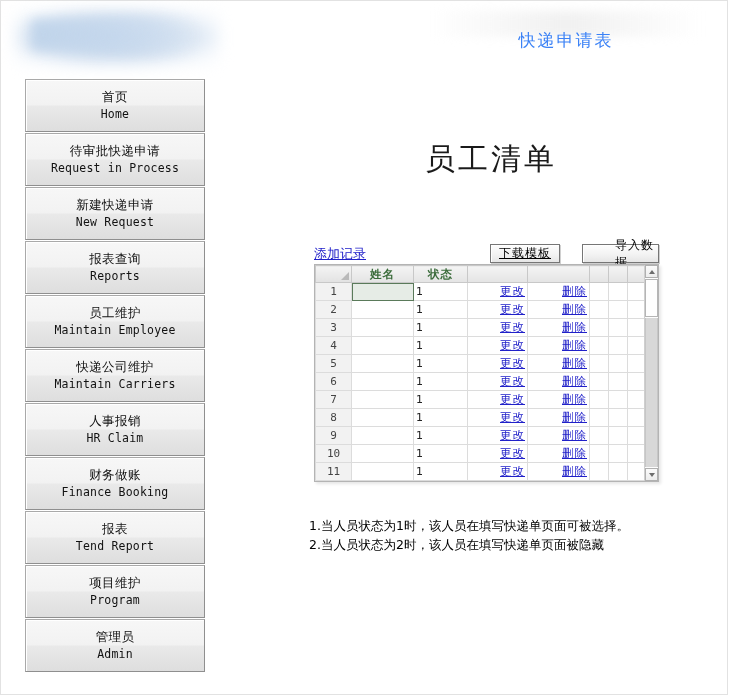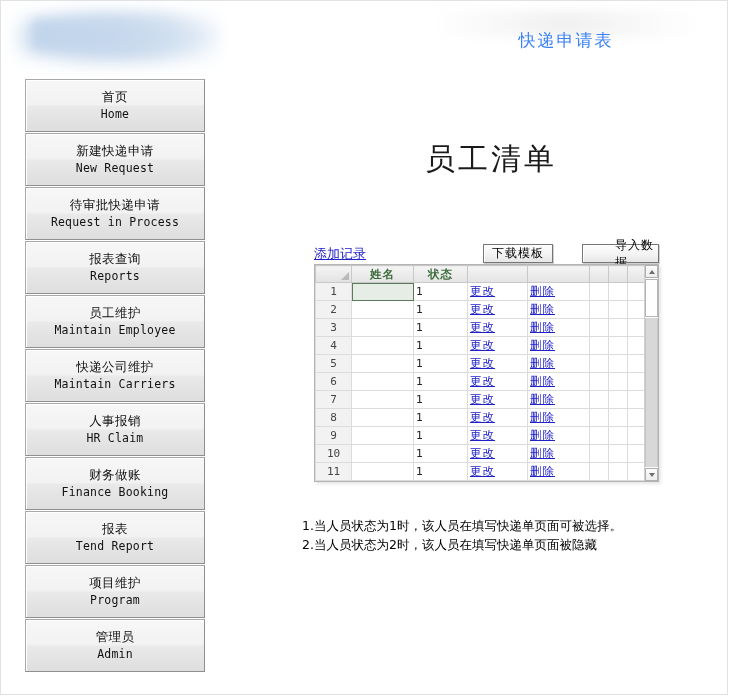--- a/index.html
+++ b/index.html
@@ -148,21 +148,21 @@
     box-shadow: inset 1px 1px 0 #ffffff, 1px 1px 0 #d0d0d0;
     font-size: 12px;
     color: #000;
     font-family: "DejaVu Sans", "Liberation Sans", sans-serif;
     display: flex;
     align-items: center;
     justify-content: center;
     cursor: pointer;
     letter-spacing: 1px;
   }
-  #btn-download { left: 169px; width: 70px; }
+  #btn-download { left: 176px; width: 70px; text-decoration: underline; }
   #btn-import   { left: 268px; width: 77px; padding-left: 32px; }
 
   
   .grid-wrap {
     position: absolute;
     left: 313px;
     top: 263px;
     width: 345px;
     height: 218px;
     border: 1px solid #b4b4b4;
@@ -223,21 +223,21 @@
     font-family: "DejaVu Sans Mono", "Liberation Mono", monospace;
     border-right: 1px solid #d0d0d0;
   }
   td.namecell { background: #fff; }
   td.namecell.selected {
     background: #e6ece6;
     outline: 1.5px solid #5a7a5a;
     outline-offset: -1px;
   }
   td.statcell { color: #222; padding-left: 3px; font-size: 11px; }
-  td.act { text-align: left; }
+  td.act { text-align: right; }
   td.act a {
     color: #2121c9;
     text-decoration: underline;
     font-size: 11.5px;
     letter-spacing: 1px;
     cursor: pointer;
   }
   td.blank { background: #fff; }
 
   
@@ -290,21 +290,21 @@
     bottom: 14px;
     background: #d8d8d8;
     border-left: 1px solid #c6c6c6;
     border-right: 1px solid #c6c6c6;
     box-sizing: border-box;
   }
 
   
   .notes {
     position: absolute;
-    left: 301px;
+    left: 308px;
     top: 515px;
     font-size: 12.5px;
     line-height: 1.55;
     color: #000;
     font-family: "DejaVu Sans", "Liberation Sans", sans-serif;
   }
   .notes div { white-space: nowrap; }
 </style>
 </head>
 <body>
@@ -316,26 +316,26 @@
 
   <div class="header-blur"></div>
   <div class="header-title">快递申请表</div>
 
   <div class="sidebar" id="sidebar">
       <div class="side-btn">
         <div class="side-cn">首页</div>
         <div class="side-en">Home</div>
       </div>
       <div class="side-btn">
+        <div class="side-cn">待审批快递申请</div>
+        <div class="side-en">Request in Process</div>
+      </div>
+      <div class="side-btn">
         <div class="side-cn">新建快递申请</div>
         <div class="side-en">New Request</div>
-      </div>
-      <div class="side-btn">
-        <div class="side-cn">待审批快递申请</div>
-        <div class="side-en">Request in Process</div>
       </div>
       <div class="side-btn">
         <div class="side-cn">报表查询</div>
         <div class="side-en">Reports</div>
       </div>
       <div class="side-btn">
         <div class="side-cn">员工维护</div>
         <div class="side-en">Maintain Employee</div>
       </div>
       <div class="side-btn">

